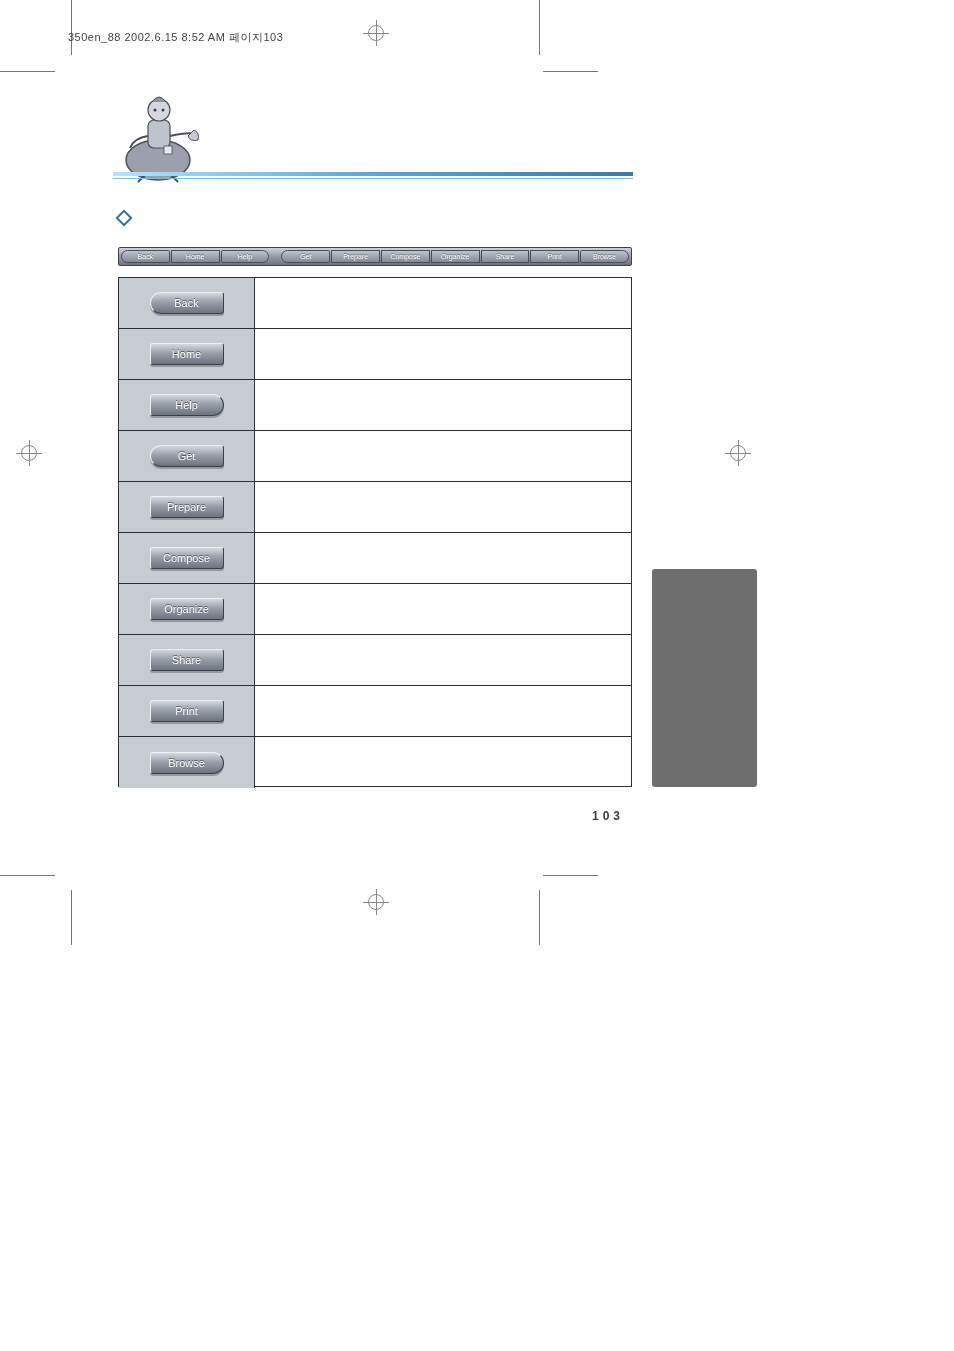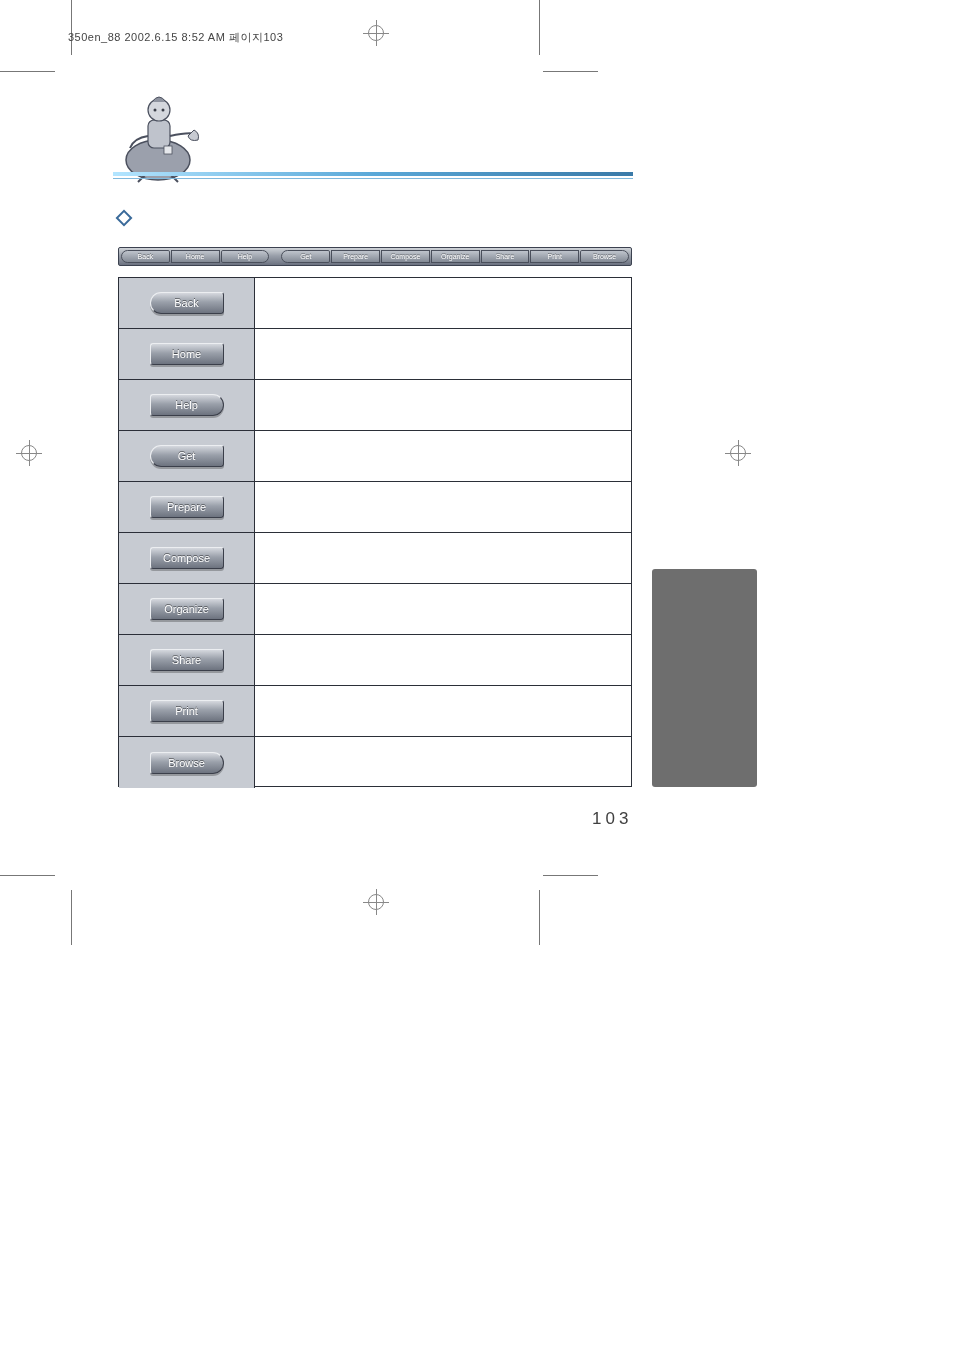--- a/index.html
+++ b/index.html
@@ -169,24 +169,24 @@
     width: 105px;
     height: 218px;
     background: #6e6e6e;
     border-radius: 3px;
   }
 
   .page-number {
     position: absolute;
     top: 809px;
     left: 592px;
-    font-size: 17px;
+    font-size: 12px;
     letter-spacing: 4px;
     color: #404040;
-    font-weight: 400;
+    font-weight: 700;
   }
 </style>
 </head>
 <body>
 
 <div class="page">
 
   <div class="crop-tl-h"></div>
   <div class="crop-tl-v"></div>
   <div class="crop-bl-h"></div>

